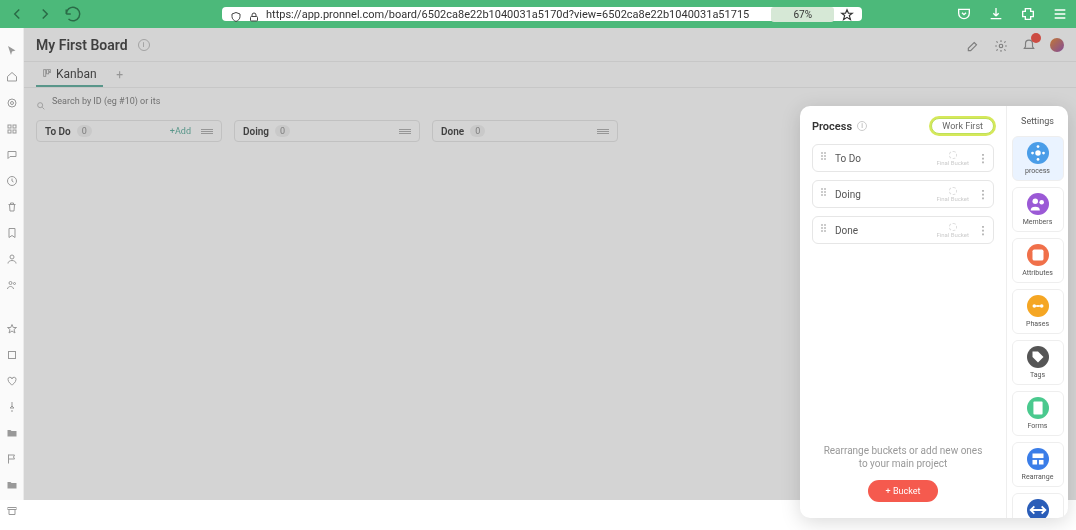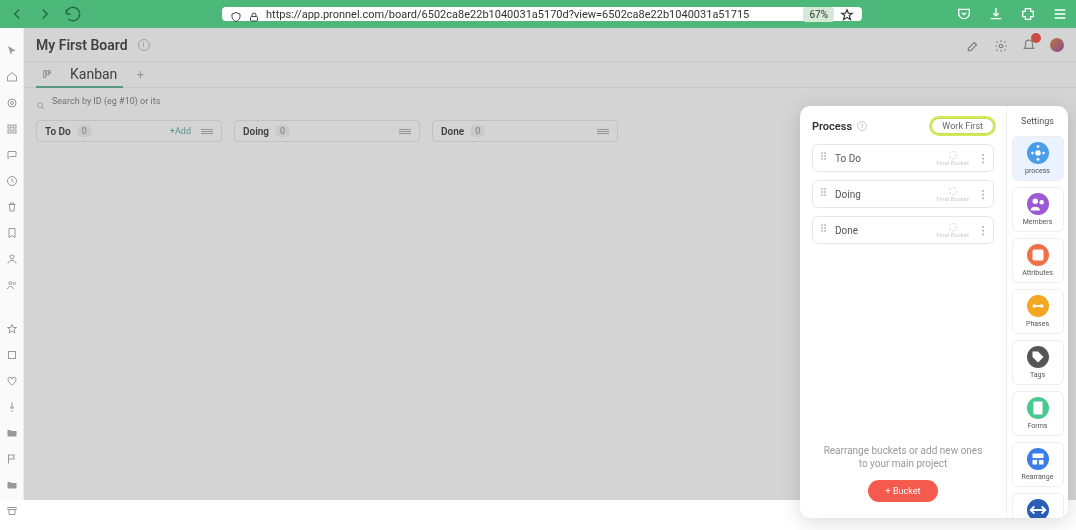--- a/index.html
+++ b/index.html
@@ -2,40 +2,40 @@
 <html><head>
 <meta charset="utf-8">
 <style>
 *{box-sizing:border-box;margin:0;padding:0;font-family:-apple-system,BlinkMacSystemFont,"Segoe UI",Roboto,Arial,sans-serif}
 body{width:1076px;height:530px;overflow:hidden;background:#fff}
 .browser-bar{height:28px;background:#4cb97a;display:flex;align-items:center;padding:0 8px;gap:10px}
 .nav-arrow{width:18px;height:18px;display:flex;align-items:center;justify-content:center;color:#2a6b47;cursor:pointer}
 .url-bar{flex:1;max-width:640px;height:14px;background:#fff;border-radius:4px;display:flex;align-items:center;padding:0 8px;gap:6px;margin-left:130px}
 .url-bar .shield,.url-bar .lock{width:12px;height:12px;color:#444}
 .url-text{font-size:11px;color:#333;flex:1;white-space:nowrap;overflow:hidden}
-.zoom-badge{font-size:10px;background:#d6e8d6;padding:2px 6px;border-radius:3px;color:#333}
+.zoom-badge{font-size:10px;background:#d6e8d6;padding:2px 22px;border-radius:3px;color:#333}
 .star{width:14px;height:14px;color:#333}
 .right-icons{display:flex;gap:16px;margin-left:auto;color:#fff}
 .right-icons>div{width:16px;height:16px;cursor:pointer}
 .app{height:472px;display:flex;position:relative}
 .overlay{position:absolute;left:24px;top:0;right:0;bottom:0;background:rgba(100,100,100,0.28);z-index:5;pointer-events:none}
 .sidebar{width:24px;background:#fafafa;border-right:1px solid #ebebeb;display:flex;flex-direction:column;align-items:center;padding-top:14px;gap:14px;position:relative;z-index:2}
 .sidebar-icon{width:12px;height:12px;color:#999;cursor:pointer}
 .sidebar-sep{width:14px;height:1px;background:#ddd;margin:2px 0}
 .main{flex:1;background:#fff;display:flex;flex-direction:column}
 .header{height:34px;display:flex;align-items:center;padding:0 12px;gap:10px;border-bottom:1px solid #eee}
 .board-title{font-size:14px;font-weight:600;color:#333}
 .info-circle{width:12px;height:12px;border:1px solid #bbb;border-radius:50%;color:#aaa;font-size:8px;display:flex;align-items:center;justify-content:center}
 .header-right{margin-left:auto;display:flex;gap:14px;align-items:center}
 .header-right>div{width:14px;height:14px;color:#888;cursor:pointer}
 .bell-wrap{position:relative}
 .bell-badge{position:absolute;top:-5px;right:-5px;width:10px;height:10px;background:#f44336;border-radius:50%;font-size:6px;color:#fff;display:flex;align-items:center;justify-content:center}
 .avatar{width:18px;height:18px;border-radius:50%;background:linear-gradient(135deg,#e67e22,#8e44ad)}
 .tabs{height:26px;display:flex;align-items:center;padding:0 12px;gap:10px;border-bottom:1px solid #eee}
-.tab{font-size:14px;color:#666;display:flex;align-items:flex-start;gap:18px;padding:4px 6px}
+.tab{font-size:12px;color:#666;display:flex;align-items:flex-start;gap:4px;padding:4px 6px}
 .tab.active{color:#333;border-bottom:2px solid #5a9}
 .tab-kanban-icon{width:10px;height:10px;color:#999}
 .add-tab{width:14px;height:14px;color:#aaa;cursor:pointer;font-size:12px;display:flex;align-items:center;justify-content:center}
 .search-row{height:26px;display:flex;align-items:center;padding:0 12px;gap:6px}
 .search-icon{width:10px;height:10px;color:#aaa}
 .search-input{border:none;outline:none;font-size:9px;color:#999;width:200px;background:transparent}
 .board-area{flex:1;padding:6px 12px;display:flex;gap:12px;align-items:flex-start}
 .column{width:186px;background:#fff;border:1px solid #e5e5e5;border-radius:4px;height:22px;display:flex;align-items:center;padding:0 8px;gap:6px}
 .col-name{font-size:10px;font-weight:600;color:#333}
 .col-count{font-size:9px;background:#f0f0f0;border-radius:8px;padding:1px 5px;color:#888}

